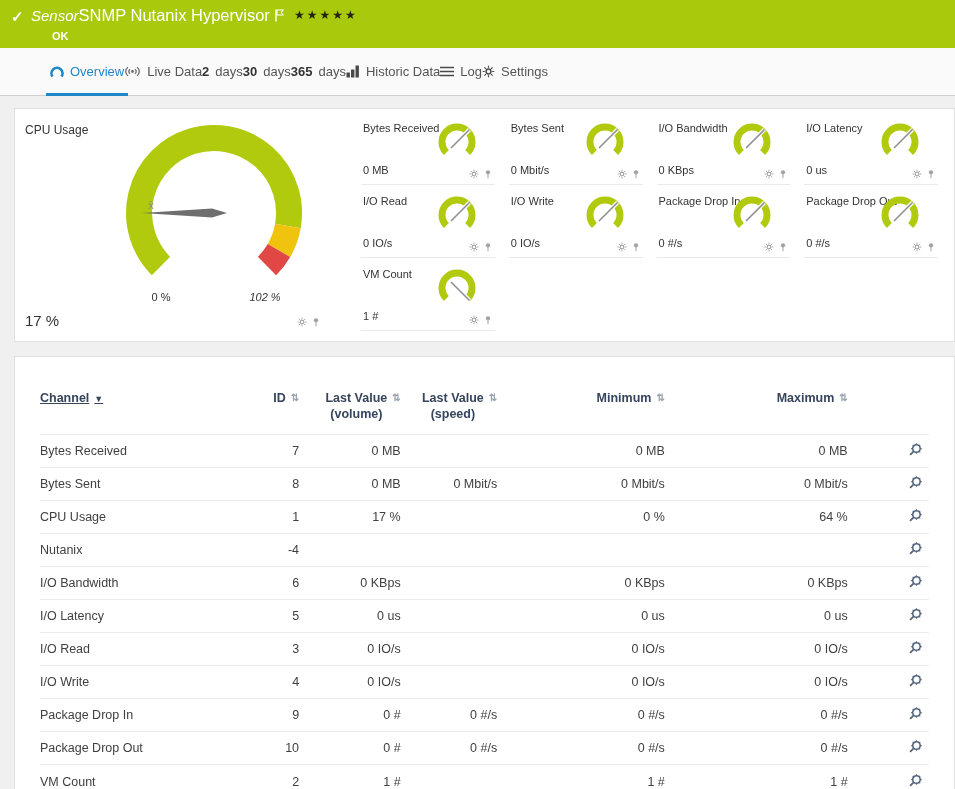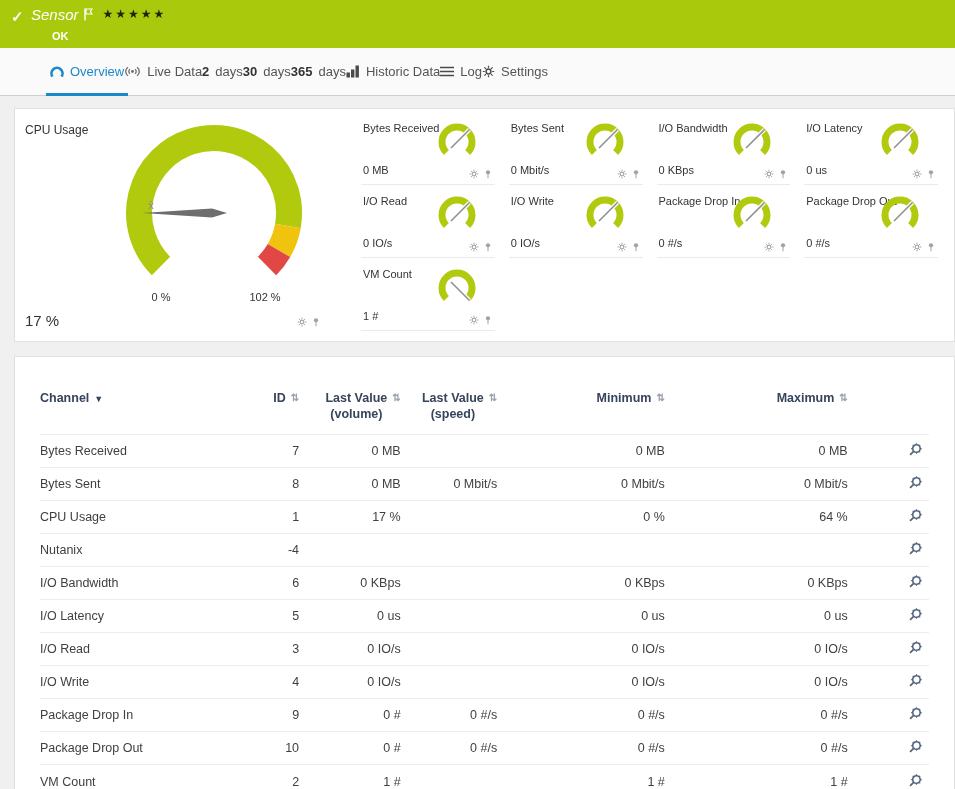--- a/index.html
+++ b/index.html
@@ -31,56 +31,57 @@
   .card { background:#fff; border:1px solid #e0e0e0; margin-left:14px;gap:28px; }
   .gauges-card { margin-top:12px; height:234px; display:flex; }
   .table-card { margin-top:14px; height:446px; padding:0 25px; }
 
   
   .cpu-zone { width:318px; flex:0 0 auto; position:relative; }
   .cpu-zone .cell-label { position:absolute; left:10px; top:14px; font-size:12px; color:#333; }
   .big-gauge { position:absolute; left:84px; top:4px; }
   .scale-label { position:absolute; top:182px; width:48px; text-align:center; font-size:11px; color:#333; }
   .scale-min { left:122px; }
-  .scale-max { left:226px; }
+  .scale-max { left:226px;font-style:italic; }
   .cpu-value { position:absolute; left:10px; bottom:12px; font-size:15px; color:#333; }
   .cell-icons { position:absolute; display:flex; gap:4px; align-items:center; }
   .cpu-zone .cell-icons { right:12px; bottom:14px; }
 
   
   .mini-grid { flex:1; display:grid; grid-template-columns:repeat(4,1fr); grid-auto-rows:73px;
                column-gap:14px; padding:3px 16px 0 0; }
   .mini-cell { position:relative; border-bottom:1px solid #eaeaea; }
   .mini-label { position:absolute; left:2px; top:10px; font-size:11px; color:#333; }
   .mini-gauge { position:absolute; right:16px; top:8px; }
   .mini-value { position:absolute; left:2px; bottom:8px; font-size:11px; color:#333; }
   .mini-cell .cell-icons { right:2px; bottom:5px; }
 
   .icon { display:inline-flex; cursor:pointer; }
 
   
   table { width:100%; border-collapse:collapse; margin-top:26px; }
   th { font-size:12.5px; color:#36445c; text-align:right; font-weight:bold; padding:8px 0 12px; vertical-align:top; }
-  th.left { text-align:center; }
+  th.left { text-align:center;text-decoration:underline; }
   .th-wrap { display:flex; justify-content:flex-end; gap:5px; align-items:flex-start; }
   th.left .th-wrap { justify-content:flex-start; }
   .th-text { display:flex; flex-direction:column; line-height:1.25;text-align:center; }
   .sort { color:#9aa2ad; font-size:10px; margin-top:1px; cursor:pointer; }
   .sort-active { color:#36445c; font-size:9px; margin-top:3px; }
   td { font-size:12.5px; color:#404040; border-top:1px solid #ececec; height:33px; padding:0; }
   td.num { text-align:right; }
   td.c-icon { text-align:right; padding-right:6px; }
 </style>
 </head>
 <body>
 
 <div class="topbar">
   <span class="check">✓</span>
   <div class="title-row">
     <span class="sensor-word">Sensor</span>
+    <span class="sensor-name">SNMP Nutanix Hypervisor</span>
     <span class="flag-wrap icon">
       <svg width="9" height="13" viewBox="0 0 9 13">
           <line x1="1" y1="0.5" x2="1" y2="12.5" stroke="#fff" stroke-width="1.4"></line>
           <path d="M2 1h6l-1.6 2.5L8 6H2z" fill="none" stroke="#fff" stroke-width="1.1"></path>
         </svg>
     </span>
     <span class="stars">★★★★★</span>
   </div>
   <div class="status-ok">OK</div>
 </div>

